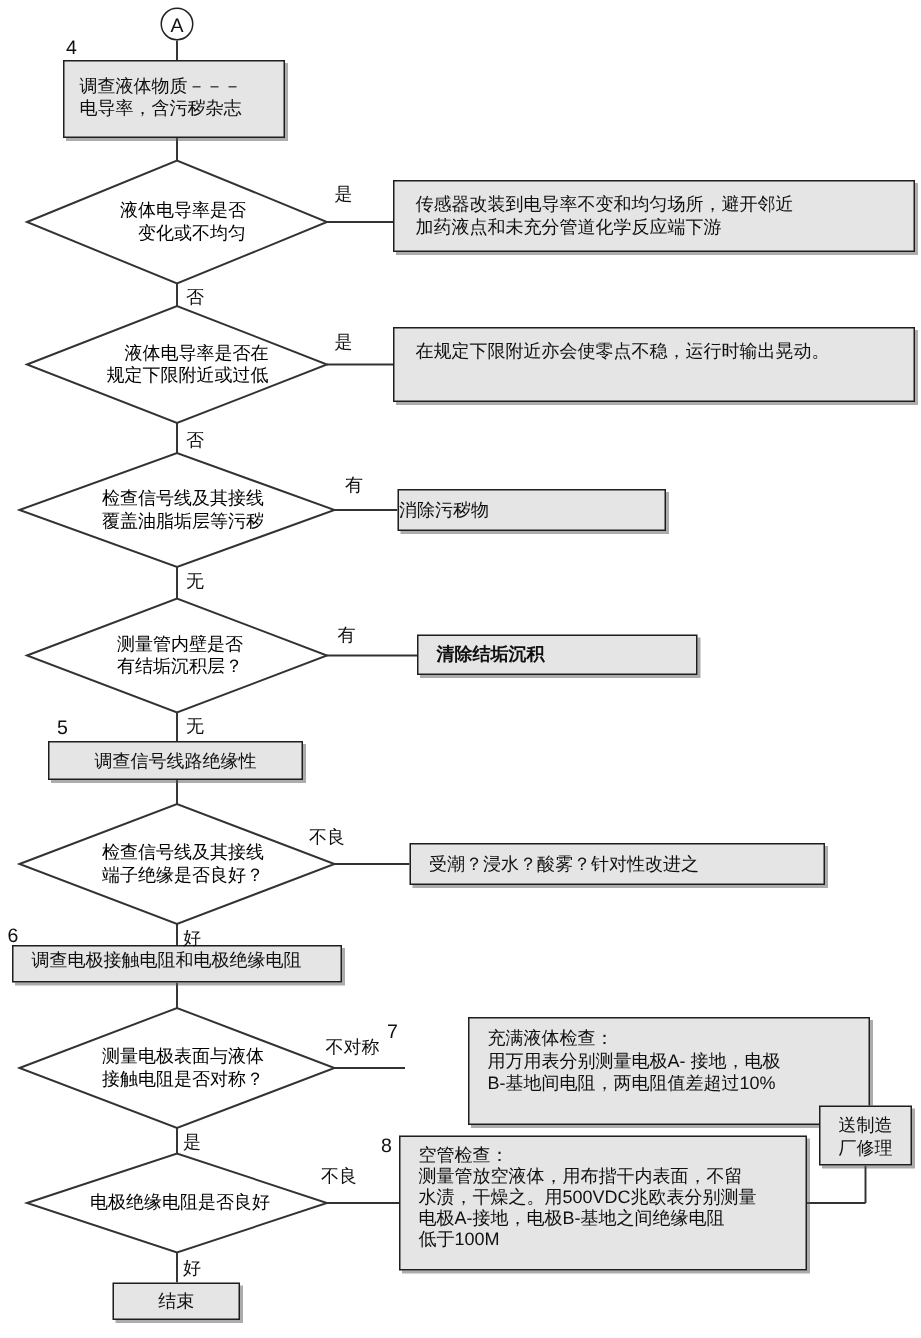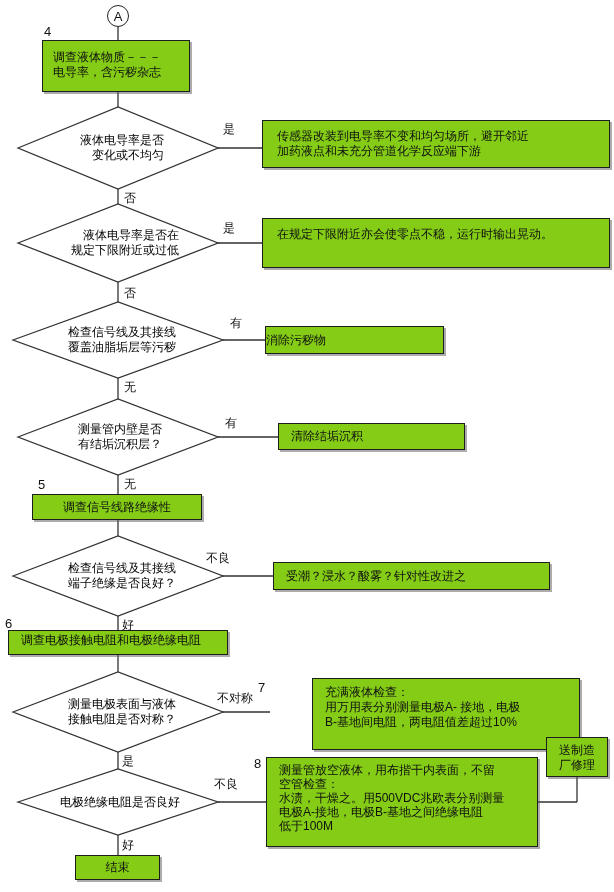--- a/index.html
+++ b/index.html
@@ -3,21 +3,21 @@
 <meta charset="utf-8">
 <style>
   html,body{margin:0;padding:0;background:#ffffff;}
   #stage{
     position:relative;width:614px;height:892px;background:#ffffff;
     font-family:"Liberation Sans","DejaVu Sans",sans-serif;color:#111;
     overflow:hidden;
   }
   #wires{position:absolute;left:0;top:0;width:614px;height:892px;}
   .box{
-    position:absolute;background:#84cc16;border:1px solid #1e1e1e;
+    position:absolute;background:#e5e5e5;border:1px solid #1e1e1e;
     box-shadow:2px 2px 0 rgba(90,90,90,.5);
     box-sizing:border-box;font-size:12px;line-height:15px;color:#101010;
   }
   .box .ln{white-space:nowrap;}
   .dtext{
     position:absolute;transform:translate(-50%,-50%);
     font-size:12px;line-height:15px;color:#000000;white-space:nowrap;text-align:right;
   }
   .lbl{position:absolute;font-size:12px;color:#101010;white-space:nowrap;}
   .num{position:absolute;font-size:13px;color:#101010;}
@@ -85,21 +85,21 @@
   </div>
 
   <div class="box" style="left:262px;top:218px;width:348px;height:50px;padding:8px 14px;">
     <div class="ln">在规定下限附近亦会使零点不稳，运行时输出晃动。</div>
   </div>
 
   <div class="box" style="left:265px;top:326px;width:179px;height:28px;padding:6px 0;">
     <div class="ln">消除污秽物</div>
   </div>
 
-  <div class="box" style="left:278px;top:423px;width:187px;height:27px;padding:5px 12px;">
+  <div class="box" style="left:278px;top:423px;width:187px;height:27px;padding:5px 12px;font-weight:bold;">
     <div class="ln">清除结垢沉积</div>
   </div>
 
   <div class="box ctr" style="left:32px;top:494px;width:170px;height:26px;padding:5px 6px;">
     <div class="ln">调查信号线路绝缘性</div>
   </div>
 
   <div class="box" style="left:273px;top:562px;width:277px;height:28px;padding:6px 12px;">
     <div class="ln">受潮？浸水？酸雾？针对性改进之</div>
   </div>
@@ -108,22 +108,22 @@
     <div class="ln">调查电极接触电阻和电极绝缘电阻</div>
   </div>
 
   <div class="box" style="left:270px;top:678px;width:268px;height:72px;padding:6px 12px;margin-left:42px;">
     <div class="ln">充满液体检查：</div>
     <div class="ln">用万用表分别测量电极A- 接地，电极</div>
     <div class="ln">B-基地间电阻，两电阻值差超过10%</div>
   </div>
 
   <div class="box" style="left:266px;top:757px;width:272px;height:90px;padding:5px 12px;line-height:14px;">
+    <div class="ln">空管检查：</div>
     <div class="ln">测量管放空液体，用布揩干内表面，不留</div>
-    <div class="ln">空管检查：</div>
     <div class="ln">水渍，干燥之。用500VDC兆欧表分别测量</div>
     <div class="ln">电极A-接地，电极B-基地之间绝缘电阻</div>
     <div class="ln">低于100M</div>
   </div>
 
   <div class="box ctr" style="left:546px;top:737px;width:62px;height:40px;padding:5px 4px;">
     <div class="ln">送制造</div>
     <div class="ln">厂修理</div>
   </div>
 

